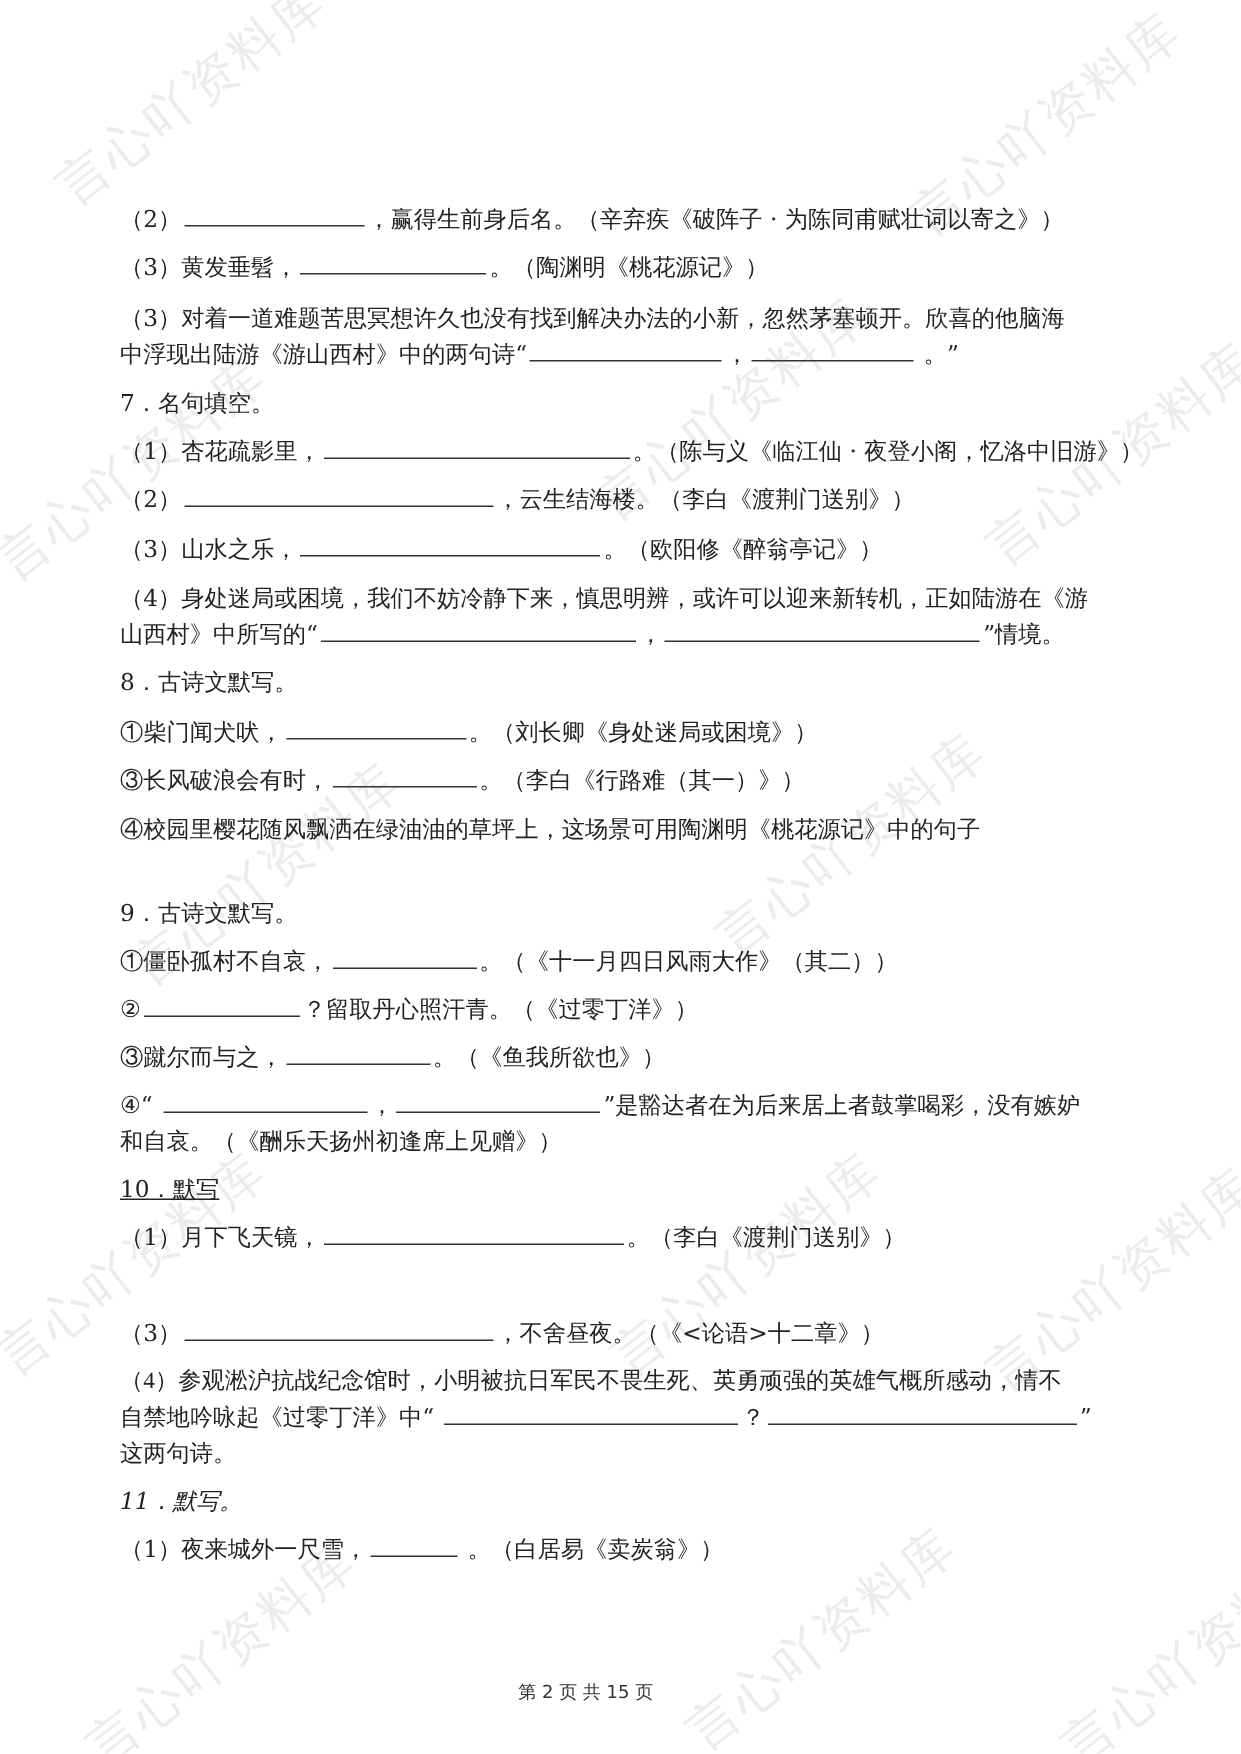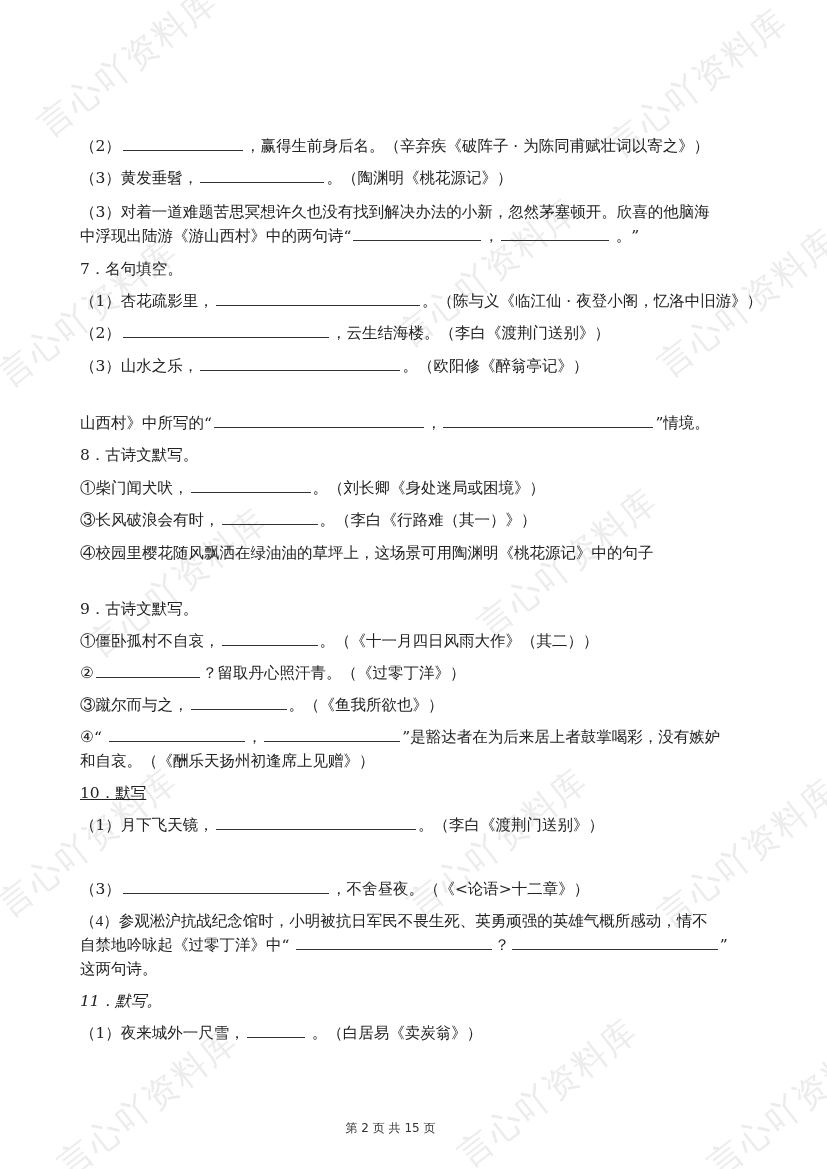--- a/index.html
+++ b/index.html
@@ -60,20 +60,21 @@
   <div class="line" style="top:259px;">7．名句填空。</div>
   <div class="line" style="top:291px;">
     <span>（1）杏花疏影里，</span><span class="blank" style="width:204px;"></span><span>。（陈与义《临江仙 · 夜登小阁，忆洛中旧游》）</span>
   </div>
   <div class="line" style="top:323px;">
     <span>（2）</span><span class="blank" style="width:206px;"></span><span>，云生结海楼。（李白《渡荆门送别》）</span>
   </div>
   <div class="line" style="top:356px;">
     <span>（3）山水之乐，</span><span class="blank" style="width:200px;"></span><span>。（欧阳修《醉翁亭记》）</span>
   </div>
+  <div class="line" style="top:389px;">（4）身处迷局或困境，我们不妨冷静下来，慎思明辨，或许可以迎来新转机，正如陆游在《游</div>
   <div class="line" style="top:413px;">
     <span>山西村》中所写的“</span><span class="blank" style="width:210px;"></span><span>，</span><span class="blank" style="width:210px;"></span><span>”情境。</span>
   </div>
 
   <div class="line" style="top:445px;">8．古诗文默写。</div>
   <div class="line" style="top:478px;">
     <span>①柴门闻犬吠，</span><span class="blank" style="width:120px;"></span><span>。（刘长卿《身处迷局或困境》）</span>
   </div>
   <div class="line" style="top:543px;">④校园里樱花随风飘洒在绿油油的草坪上，这场景可用陶渊明《桃花源记》中的句子</div>
   <div class="line" style="top:510px;">

